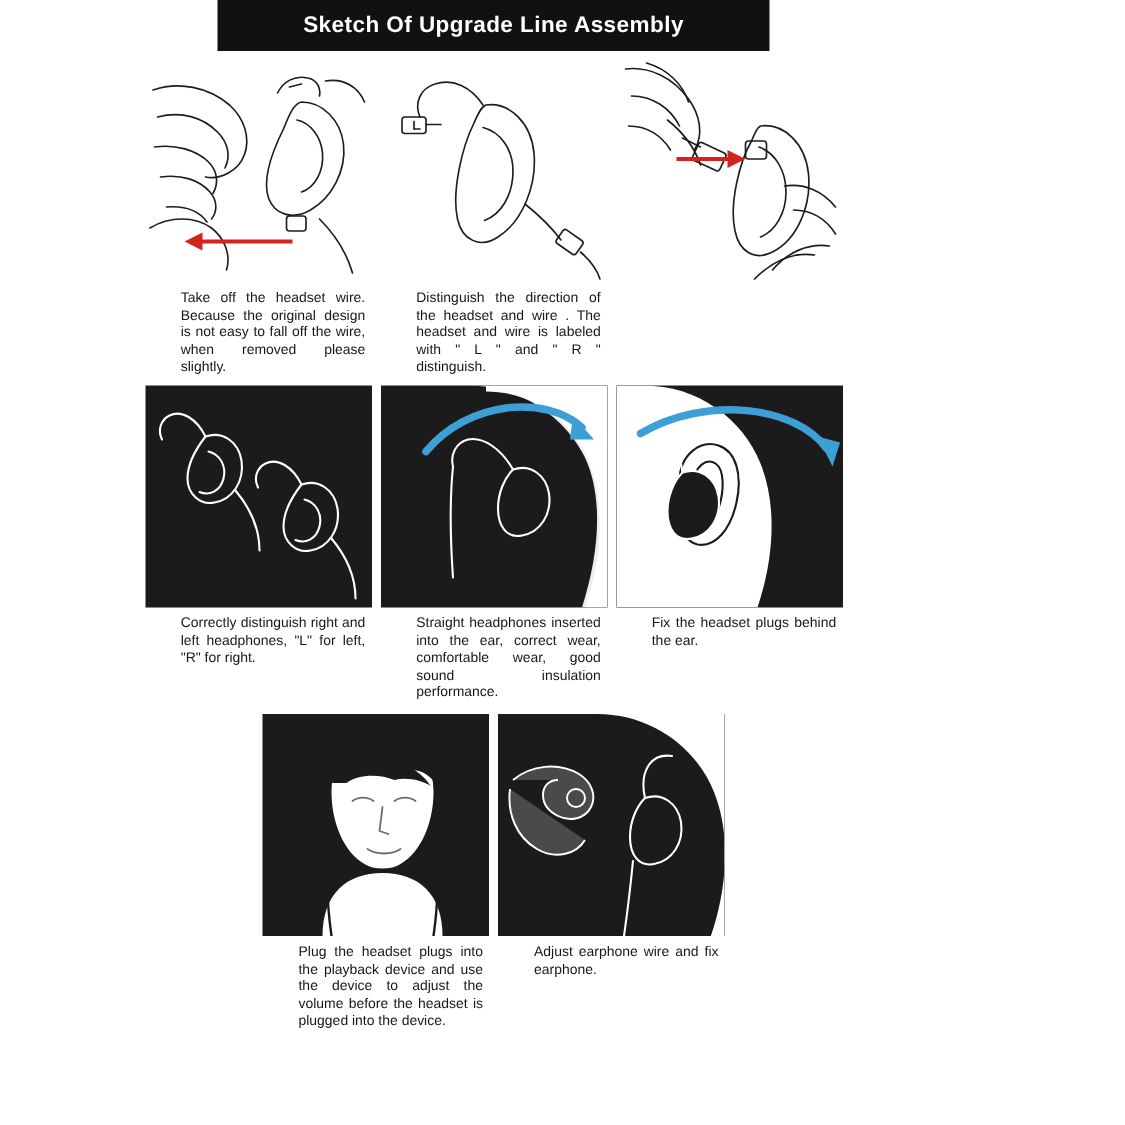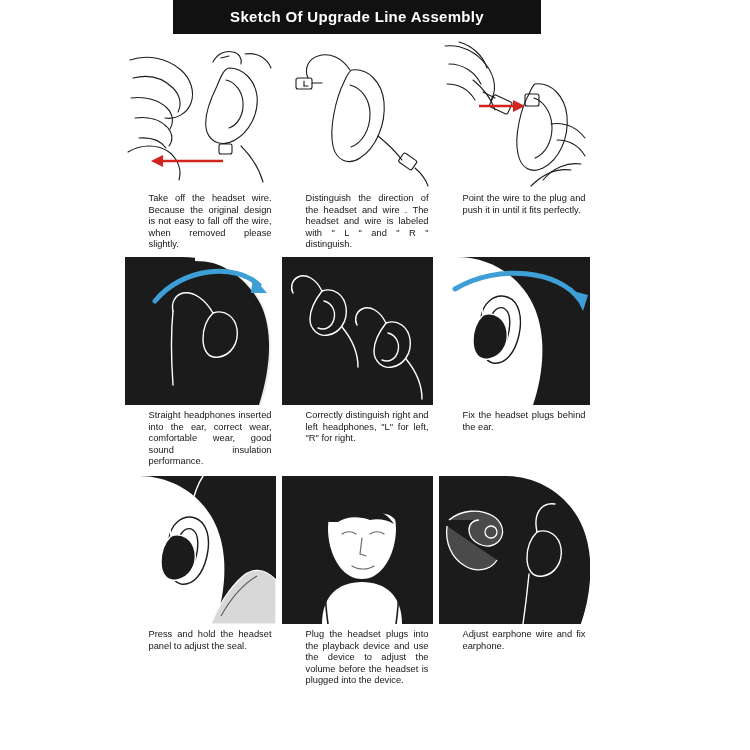--- a/index.html
+++ b/index.html
@@ -12,21 +12,20 @@
     height: 750px;
     font-family: "Liberation Sans", sans-serif;
     color: #111111;
     overflow: hidden;
   }
   .page {
     position: relative;
     width: 658px;
     height: 750px;
     background: #ffffff;
-    padding-left: 28px;
   }
   
   .banner {
     background: #111111;
     color: #ffffff;
     text-align: center;
     font-size: 15px;
     font-weight: bold;
     letter-spacing: 0.3px;
     padding: 8px 0 9px 0;
@@ -164,56 +163,26 @@
             <path d="M118 100 C130 100 140 106 146 116"></path>
             <path d="M112 84 C126 82 138 88 146 98"></path>
           </g>
 
           <g>
             <line x1="40" y1="66" x2="78" y2="66" stroke="#d3231f" stroke-width="2.6"></line>
             <polygon points="86,66 74,60 74,72" fill="#d3231f"></polygon>
           </g>
         </svg>
       </div>
-      <div class="caption">Point the wire to the plug and push it in until it fits perfectly.</div>
     </div>
 
   </div>
 
 
   <div class="row">
-
-    <div class="cell">
-      <div class="figure dark">
-        <svg width="151" height="148" viewBox="0 0 151 148">
-
-          <path d="M58 0 C92 0 122 20 136 48 C148 74 146 110 134 148 L151 148 L151 0 Z" fill="#ffffff" opacity="0.92"></path>
-          <path d="M70 4 C104 4 130 26 140 54 C150 84 146 120 136 148 L151 148 L151 0 L70 0 Z" fill="#ffffff"></path>
-          <g fill="none" stroke="#1b1b1b" stroke-width="1.4" stroke-linecap="round" stroke-linejoin="round">
-
-            <path d="M86 62 C86 44 100 34 112 38 C124 42 128 58 124 76 C120 94 110 106 98 104 C88 102 84 88 86 62 Z"></path>
-            <path d="M96 62 C96 52 104 46 110 50 C116 54 116 68 112 80"></path>
-          </g>
-
-          <g fill="#1b1b1b" stroke="#ffffff" stroke-width="1.4" stroke-linejoin="round">
-            <path d="M88 56 C100 52 110 60 112 72 C114 86 106 98 94 100 C84 102 78 94 78 82 C78 72 82 62 88 56 Z"></path>
-          </g>
-          <g fill="none" stroke="#ffffff" stroke-width="1.4" stroke-linecap="round">
-            <path d="M88 56 C80 42 68 34 58 36 C50 38 46 46 48 54"></path>
-            <path d="M48 54 C46 74 46 100 48 128"></path>
-          </g>
-
-          <g>
-            <path d="M30 44 C58 10 110 6 134 28" fill="none" stroke="#3d9fd6" stroke-width="5" stroke-linecap="round"></path>
-            <polygon points="142,36 128,20 126,36" fill="#3d9fd6"></polygon>
-          </g>
-        </svg>
-      </div>
-      <div class="caption">Straight headphones inserted into the ear, correct wear, comfortable wear, good sound insulation performance.</div>
-    </div>
 
     <div class="cell">
       <div class="figure dark">
         <svg width="151" height="148" viewBox="0 0 151 148">
           <g fill="none" stroke="#ffffff" stroke-width="1.4" stroke-linecap="round" stroke-linejoin="round">
 
             <path d="M40 34 C52 30 62 38 64 50 C66 64 58 76 46 78 C36 80 28 72 28 62 C28 52 33 43 40 34 Z"></path>
             <path d="M42 44 C50 46 54 54 52 62 C50 70 43 74 36 71"></path>
             <path d="M40 34 C34 22 24 16 16 20 C10 23 8 30 11 36"></path>
             <path d="M60 70 C70 82 76 96 76 110"></path>
@@ -224,20 +193,49 @@
             <path d="M124 102 C134 114 140 128 140 142"></path>
           </g>
         </svg>
       </div>
       <div class="caption">Correctly distinguish right and left headphones, "L" for left, "R" for right.</div>
     </div>
 
     <div class="cell">
       <div class="figure dark">
         <svg width="151" height="148" viewBox="0 0 151 148">
+
+          <path d="M58 0 C92 0 122 20 136 48 C148 74 146 110 134 148 L151 148 L151 0 Z" fill="#ffffff" opacity="0.92"></path>
+          <path d="M70 4 C104 4 130 26 140 54 C150 84 146 120 136 148 L151 148 L151 0 L70 0 Z" fill="#ffffff"></path>
+          <g fill="none" stroke="#1b1b1b" stroke-width="1.4" stroke-linecap="round" stroke-linejoin="round">
+
+            <path d="M86 62 C86 44 100 34 112 38 C124 42 128 58 124 76 C120 94 110 106 98 104 C88 102 84 88 86 62 Z"></path>
+            <path d="M96 62 C96 52 104 46 110 50 C116 54 116 68 112 80"></path>
+          </g>
+
+          <g fill="#1b1b1b" stroke="#ffffff" stroke-width="1.4" stroke-linejoin="round">
+            <path d="M88 56 C100 52 110 60 112 72 C114 86 106 98 94 100 C84 102 78 94 78 82 C78 72 82 62 88 56 Z"></path>
+          </g>
+          <g fill="none" stroke="#ffffff" stroke-width="1.4" stroke-linecap="round">
+            <path d="M88 56 C80 42 68 34 58 36 C50 38 46 46 48 54"></path>
+            <path d="M48 54 C46 74 46 100 48 128"></path>
+          </g>
+
+          <g>
+            <path d="M30 44 C58 10 110 6 134 28" fill="none" stroke="#3d9fd6" stroke-width="5" stroke-linecap="round"></path>
+            <polygon points="142,36 128,20 126,36" fill="#3d9fd6"></polygon>
+          </g>
+        </svg>
+      </div>
+      <div class="caption">Straight headphones inserted into the ear, correct wear, comfortable wear, good sound insulation performance.</div>
+    </div>
+
+    <div class="cell">
+      <div class="figure dark">
+        <svg width="151" height="148" viewBox="0 0 151 148">
           <path d="M18 0 C54 0 84 22 96 52 C108 82 104 118 94 148 L0 148 L0 0 Z" fill="#ffffff"></path>
           <g fill="none" stroke="#1b1b1b" stroke-width="1.4" stroke-linecap="round" stroke-linejoin="round">
             <path d="M42 64 C42 46 56 36 68 40 C80 44 84 60 80 78 C76 96 66 108 54 106 C44 104 40 90 42 64 Z"></path>
             <path d="M52 64 C52 54 60 48 66 52 C72 56 72 70 68 82"></path>
           </g>
           <g fill="#1b1b1b" stroke="#ffffff" stroke-width="1.4" stroke-linejoin="round">
             <path d="M44 58 C56 54 66 62 68 74 C70 88 62 100 50 102 C40 104 34 96 34 84 C34 74 38 64 44 58 Z"></path>
           </g>
           <g fill="none" stroke="#ffffff" stroke-width="1.4" stroke-linecap="round">
             <path d="M44 58 C40 42 48 30 62 30 C74 30 82 40 82 52"></path>
@@ -250,46 +248,20 @@
           </g>
         </svg>
       </div>
       <div class="caption">Fix the headset plugs behind the ear.</div>
     </div>
 
   </div>
 
   <div class="row row2">
 
-    <div class="cell">
-      <div class="figure dark">
-        <svg width="151" height="148" viewBox="0 0 151 148">
-          <path d="M14 0 C50 0 80 22 92 52 C104 82 100 118 90 148 L0 148 L0 0 Z" fill="#ffffff"></path>
-          <g fill="none" stroke="#1b1b1b" stroke-width="1.4" stroke-linecap="round" stroke-linejoin="round">
-            <path d="M44 66 C44 48 58 38 70 42 C82 46 86 62 82 80 C78 98 68 110 56 108 C46 106 42 92 44 66 Z"></path>
-            <path d="M54 66 C54 56 62 50 68 54 C74 58 74 72 70 84"></path>
-          </g>
-          <g fill="#1b1b1b" stroke="#ffffff" stroke-width="1.4" stroke-linejoin="round">
-            <path d="M46 60 C58 56 68 64 70 76 C72 90 64 102 52 104 C42 106 36 98 36 86 C36 76 40 66 46 60 Z"></path>
-          </g>
-          <g fill="none" stroke="#ffffff" stroke-width="1.4" stroke-linecap="round">
-            <path d="M46 60 C42 42 52 30 66 32"></path>
-            <path d="M66 32 C70 14 74 6 78 0"></path>
-          </g>
-
-          <g fill="#d8d8d8" stroke="#ffffff" stroke-width="1.2" stroke-linejoin="round">
-            <path d="M151 104 L151 148 L86 148 C92 132 104 112 118 100 C128 92 140 92 151 104 Z"></path>
-          </g>
-          <g fill="none" stroke="#5a5a5a" stroke-width="1.1">
-            <path d="M96 140 C106 122 118 108 132 100"></path>
-          </g>
-        </svg>
-      </div>
-      <div class="caption">Press and hold the headset panel to adjust the seal.</div>
-    </div>
 
     <div class="cell">
       <div class="figure dark">
         <svg width="151" height="148" viewBox="0 0 151 148">
 
           <g fill="#ffffff">
             <path d="M46 52 C46 28 62 14 80 14 C98 14 114 28 114 52 C114 72 106 92 92 100 C86 104 74 104 68 100 C54 92 46 72 46 52 Z"></path>
             <path d="M40 148 C40 120 56 106 80 106 C104 106 120 120 120 148 Z"></path>
           </g>
 

